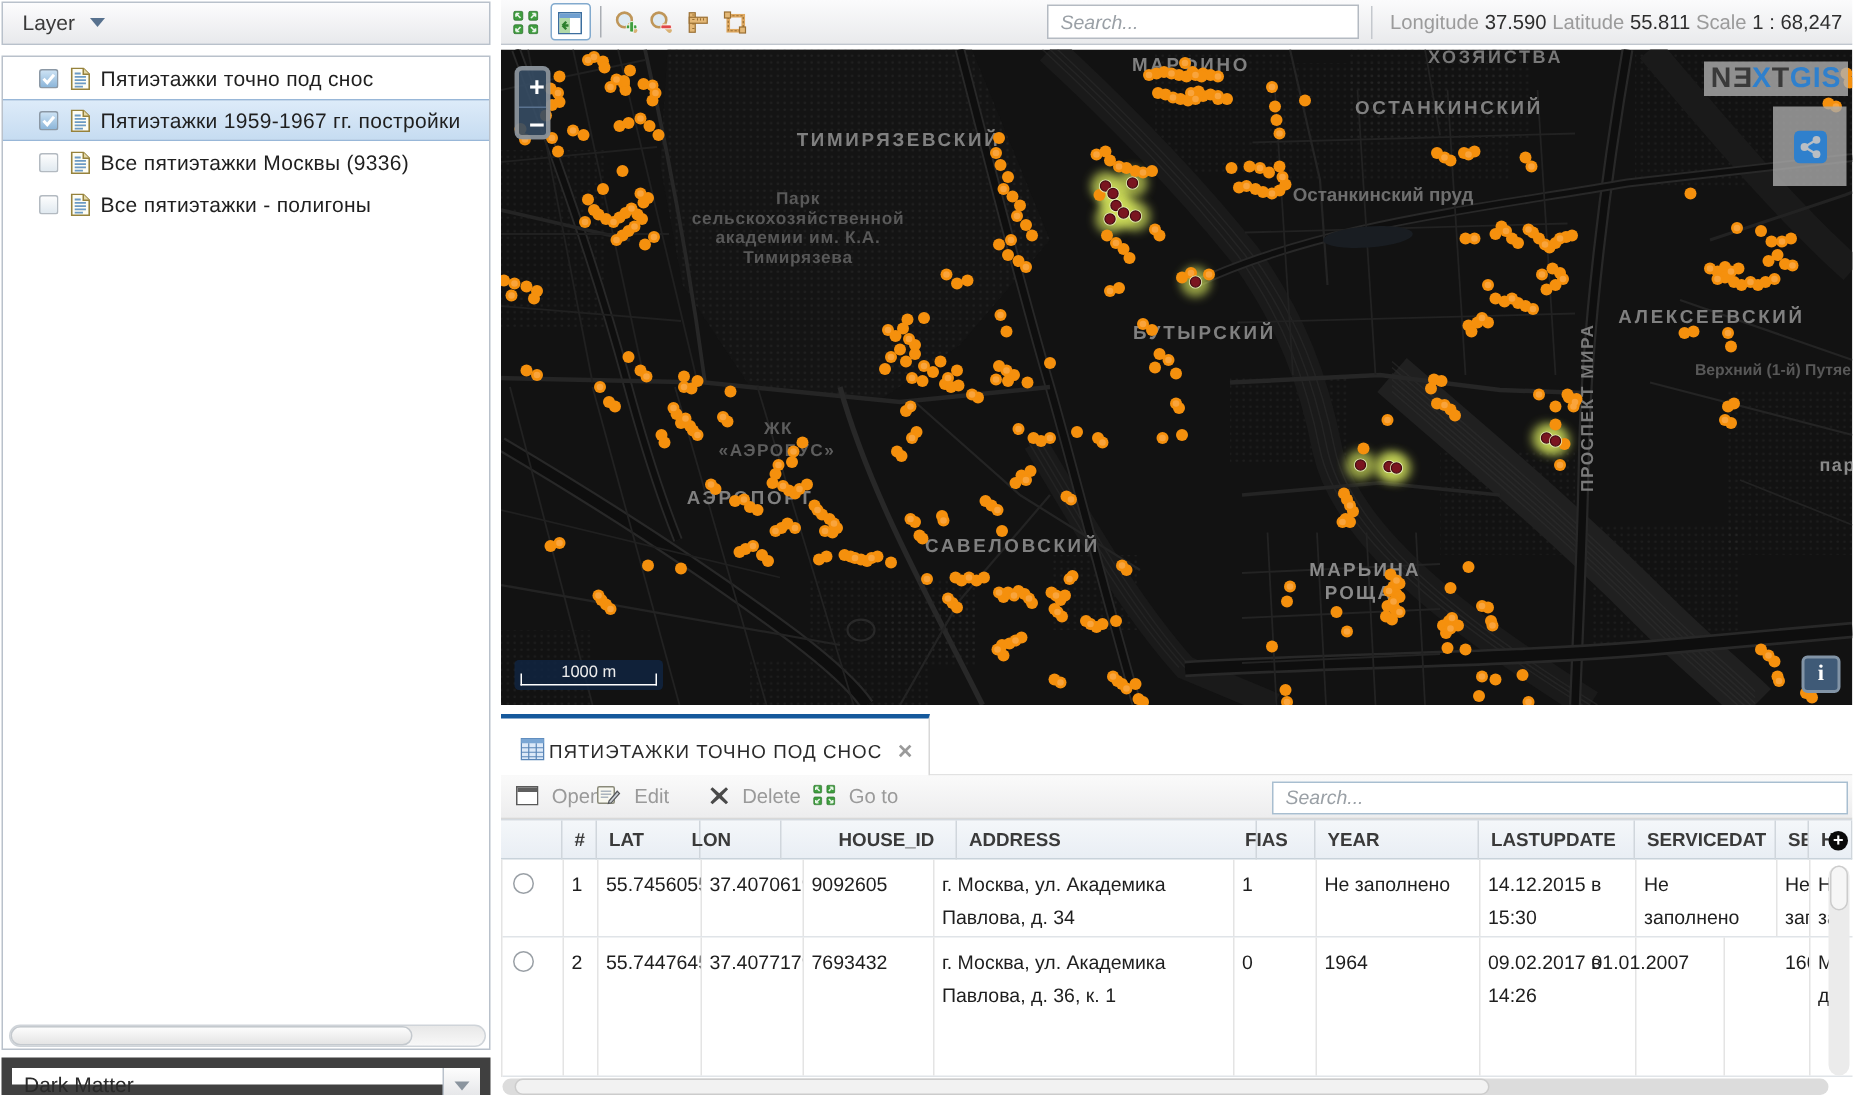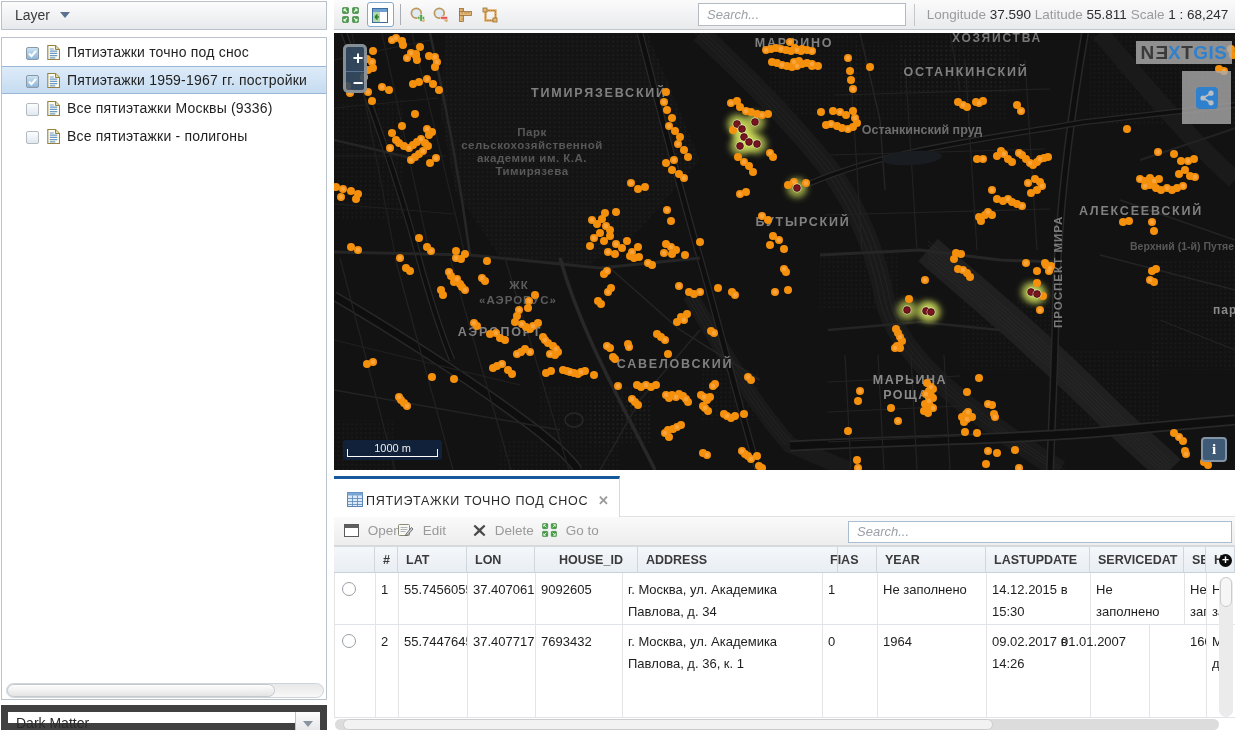--- a/index.html
+++ b/index.html
@@ -1067,21 +1067,21 @@
             <path d="M12,5 L15,2 M15,2 L12.8,2 M15,2 L15,4.2"></path>
 <path d="M5,11 L2,14 M2,14 L2,11.8 M2,14 L4.2,14"></path>
             <path d="M12,11 L15,14 M15,14 L15,11.8 M15,14 L12.8,14"></path>
           </g>
         </svg> Go to</span>
 <span id="bsearch">Search...</span>
 </div>
     <div id="ghead">
       <div class="hc" style="left:41px;width:23px">#</div>
       <div class="hc" style="left:64px;width:69px">LAT</div>
-      <div class="hc" style="left:133px;width:68px">LON</div>
+      <div class="hc" style="left:119px;width:68px">LON</div>
       <div class="hc" style="left:217px;width:87px">HOUSE_ID</div>
       <div class="hc" style="left:304px;width:200px">ADDRESS</div>
       <div class="hc" style="left:488px;width:55px">FIAS</div>
       <div class="hc" style="left:543px;width:109px">YEAR</div>
       <div class="hc" style="left:652px;width:104px">LASTUPDATE</div>
       <div class="hc" style="left:756px;width:94px">SERVICEDAT</div>
       <div class="hc" style="left:850px;width:22px">SEI</div>
       <div class="hc" style="left:872px;width:29px">H</div>
       <div class="hc" style="left:0;width:41px"></div>
     </div>

